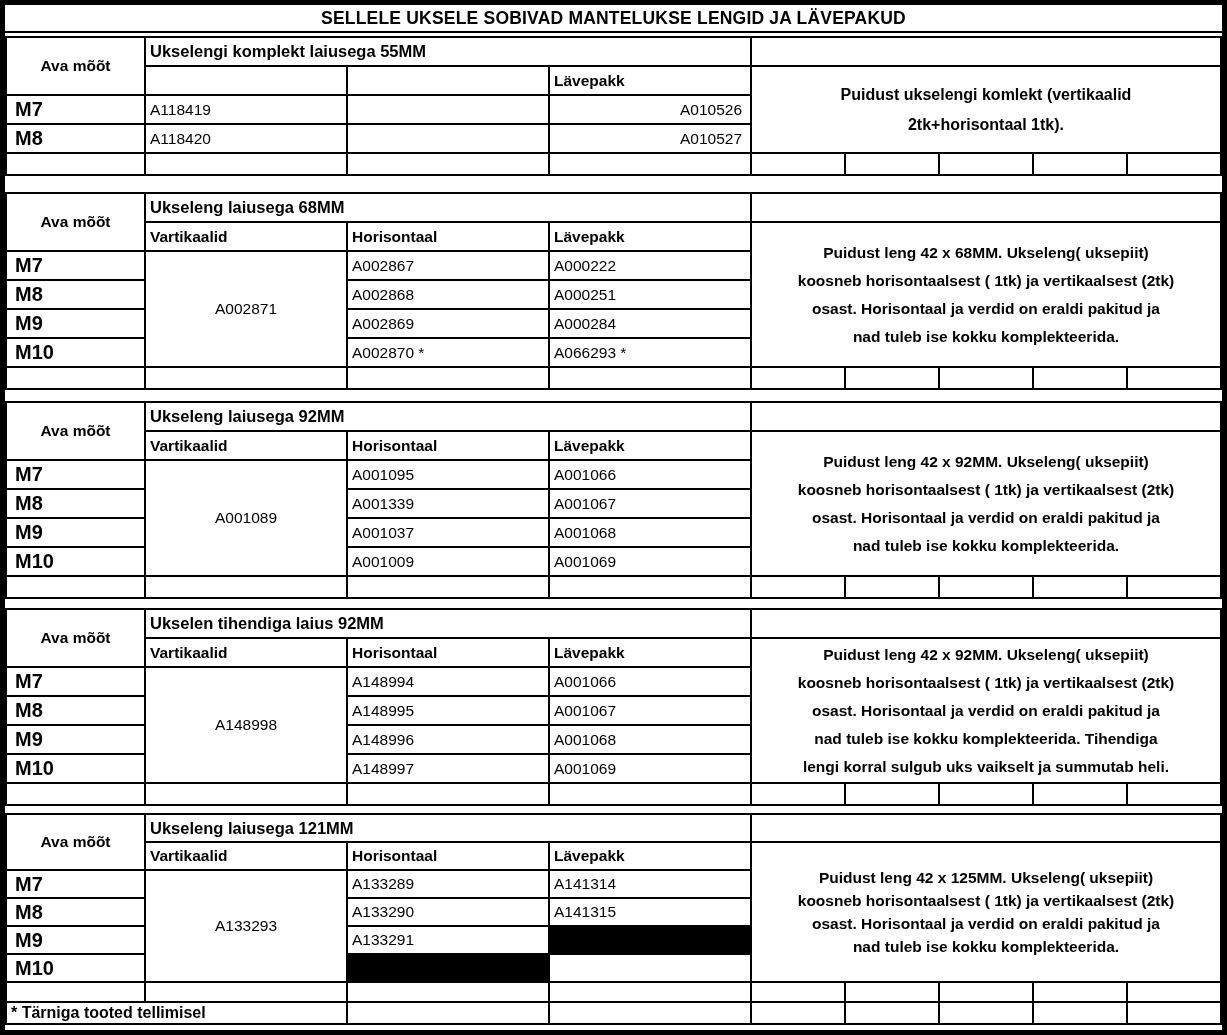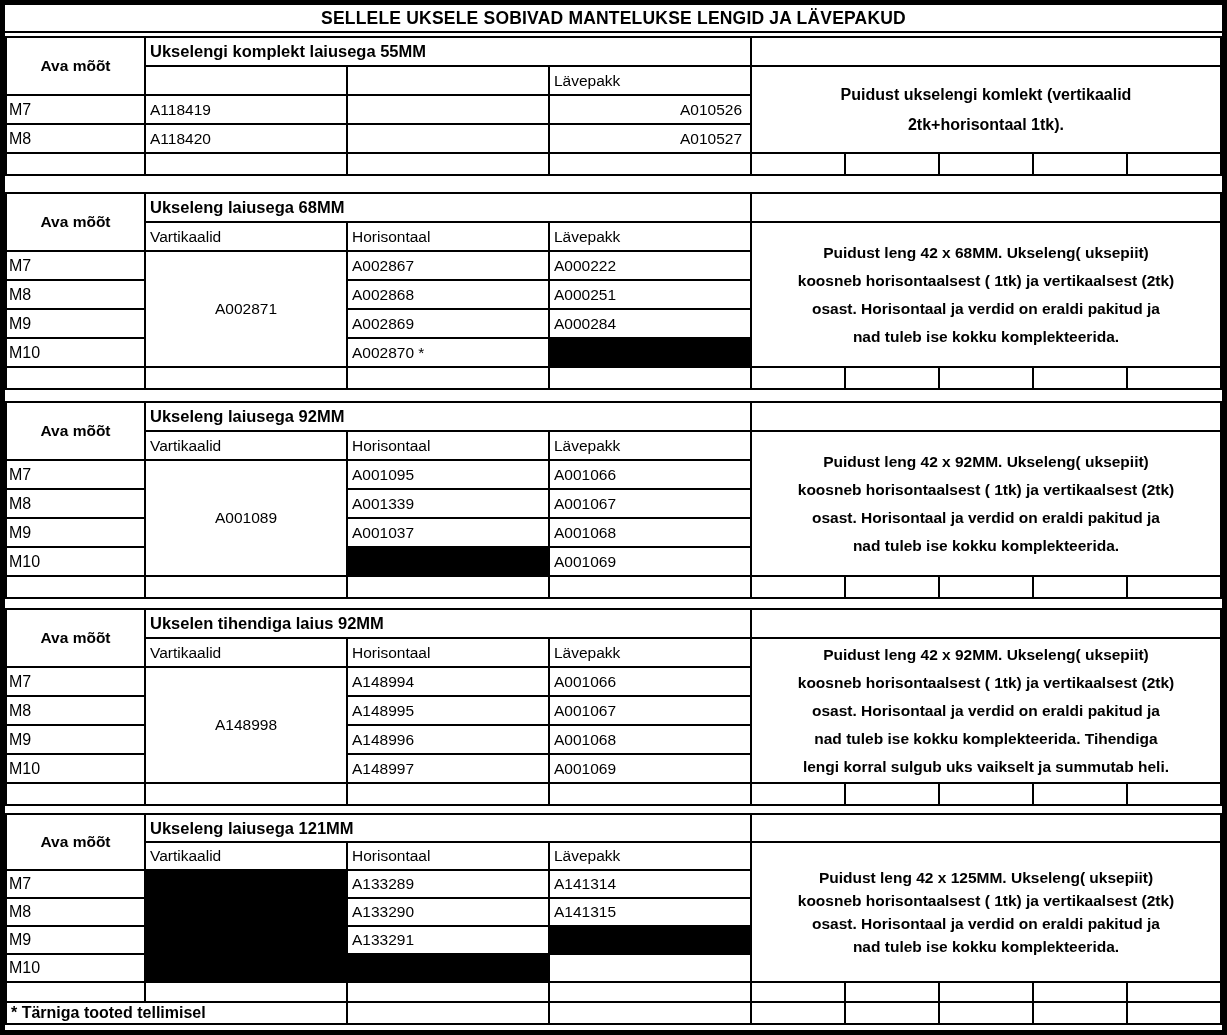--- a/index.html
+++ b/index.html
@@ -24,22 +24,22 @@
   .s3{margin-top:11px;}
   .s4{margin-top:9px;}
   .s5{margin-top:7px;grid-template-rows:26px 26px 26px 26px 26px 26px 18px 20px;}
   .cell{
     background:#fff;display:flex;align-items:center;
     padding:0 4px;font-size:15.5px;white-space:nowrap;overflow:hidden;
   }
   .center{justify-content:center;}
   .bold{font-weight:bold;}
   .heading{font-weight:bold;font-size:16.5px;}
-  .subhead{font-weight:normal;}
-  .mlabel{font-weight:normal;font-size:16px;padding:0 2px;}
+  .subhead{font-weight:bold;}
+  .mlabel{font-weight:bold;font-size:20px;padding:0 8px;}
   .vcent{justify-content:center;}
   .right{justify-content:flex-end;padding-right:8px;}
   .desc{
     font-weight:bold;justify-content:center;text-align:center;
     white-space:pre-line;line-height:28px;overflow:visible;
   }
   .s1 .desc{line-height:30px;font-size:16px;}
   .s5 .desc{line-height:23px;}
   .footnote{font-weight:bold;font-size:16px;}
 </style>
@@ -94,20 +94,21 @@
     <div class="cell mlabel" style="grid-area:5/1/6/2">M9</div>
     <div class="cell mlabel" style="grid-area:6/1/7/2">M10</div>
     <div class="cell vcent" style="grid-area:3/2/7/3">A002871</div>
     <div class="cell" style="grid-area:3/3/4/4">A002867</div>
     <div class="cell" style="grid-area:4/3/5/4">A002868</div>
     <div class="cell" style="grid-area:5/3/6/4">A002869</div>
     <div class="cell" style="grid-area:6/3/7/4">A002870 *</div>
     <div class="cell" style="grid-area:3/4/4/5">A000222</div>
     <div class="cell" style="grid-area:4/4/5/5">A000251</div>
     <div class="cell" style="grid-area:5/4/6/5">A000284</div>
+    <div class="cell" style="grid-area:6/4/7/5">A066293 *</div>
     <div class="cell" style="grid-area:7/1/8/2"></div>
     <div class="cell" style="grid-area:7/2/8/3"></div>
     <div class="cell" style="grid-area:7/3/8/4"></div>
     <div class="cell" style="grid-area:7/4/8/5"></div>
     <div class="cell" style="grid-area:7/5/8/6"></div>
     <div class="cell" style="grid-area:7/6/8/7"></div>
     <div class="cell" style="grid-area:7/7/8/8"></div>
     <div class="cell" style="grid-area:7/8/8/9"></div>
     <div class="cell" style="grid-area:7/9/8/10"></div>
   </div>
@@ -124,20 +125,21 @@
 osast. Horisontaal ja verdid on eraldi pakitud ja
 nad tuleb ise kokku komplekteerida.</div>
     <div class="cell mlabel" style="grid-area:3/1/4/2">M7</div>
     <div class="cell mlabel" style="grid-area:4/1/5/2">M8</div>
     <div class="cell mlabel" style="grid-area:5/1/6/2">M9</div>
     <div class="cell mlabel" style="grid-area:6/1/7/2">M10</div>
     <div class="cell vcent" style="grid-area:3/2/7/3">A001089</div>
     <div class="cell" style="grid-area:3/3/4/4">A001095</div>
     <div class="cell" style="grid-area:4/3/5/4">A001339</div>
     <div class="cell" style="grid-area:5/3/6/4">A001037</div>
+    <div class="cell" style="grid-area:6/3/7/4">A001009</div>
     <div class="cell" style="grid-area:3/4/4/5">A001066</div>
     <div class="cell" style="grid-area:4/4/5/5">A001067</div>
     <div class="cell" style="grid-area:5/4/6/5">A001068</div>
     <div class="cell" style="grid-area:6/4/7/5">A001069</div>
     <div class="cell" style="grid-area:7/1/8/2"></div>
     <div class="cell" style="grid-area:7/2/8/3"></div>
     <div class="cell" style="grid-area:7/3/8/4"></div>
     <div class="cell" style="grid-area:7/4/8/5"></div>
     <div class="cell" style="grid-area:7/5/8/6"></div>
     <div class="cell" style="grid-area:7/6/8/7"></div>
@@ -190,20 +192,21 @@
     <div class="cell subhead" style="grid-area:2/3/3/4">Horisontaal</div>
     <div class="cell subhead" style="grid-area:2/4/3/5">Lävepakk</div>
     <div class="cell desc" style="grid-area:2/5/7/10">Puidust leng 42 x 125MM. Ukseleng( uksepiit)
 koosneb horisontaalsest ( 1tk) ja vertikaalsest (2tk)
 osast. Horisontaal ja verdid on eraldi pakitud ja
 nad tuleb ise kokku komplekteerida.</div>
     <div class="cell mlabel" style="grid-area:3/1/4/2">M7</div>
     <div class="cell mlabel" style="grid-area:4/1/5/2">M8</div>
     <div class="cell mlabel" style="grid-area:5/1/6/2">M9</div>
     <div class="cell mlabel" style="grid-area:6/1/7/2">M10</div>
+    <div class="cell vcent" style="grid-area:3/2/7/3">A133293</div>
     <div class="cell" style="grid-area:3/3/4/4">A133289</div>
     <div class="cell" style="grid-area:4/3/5/4">A133290</div>
     <div class="cell" style="grid-area:5/3/6/4">A133291</div>
     <div class="cell" style="grid-area:3/4/4/5">A141314</div>
     <div class="cell" style="grid-area:4/4/5/5">A141315</div>
     <div class="cell" style="grid-area:6/4/7/5"></div>
     <div class="cell" style="grid-area:7/1/8/2"></div>
     <div class="cell" style="grid-area:7/2/8/3"></div>
     <div class="cell" style="grid-area:7/3/8/4"></div>
     <div class="cell" style="grid-area:7/4/8/5"></div>

